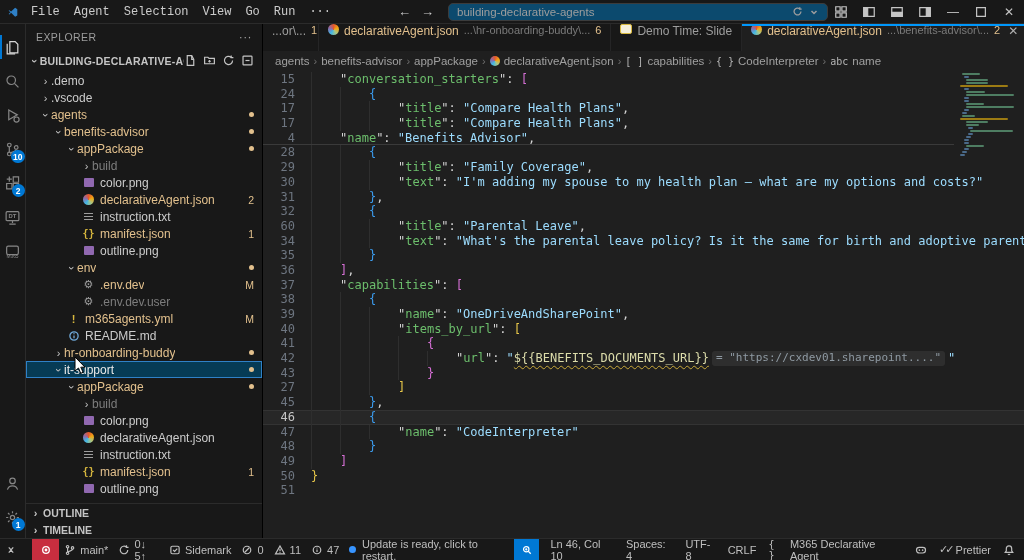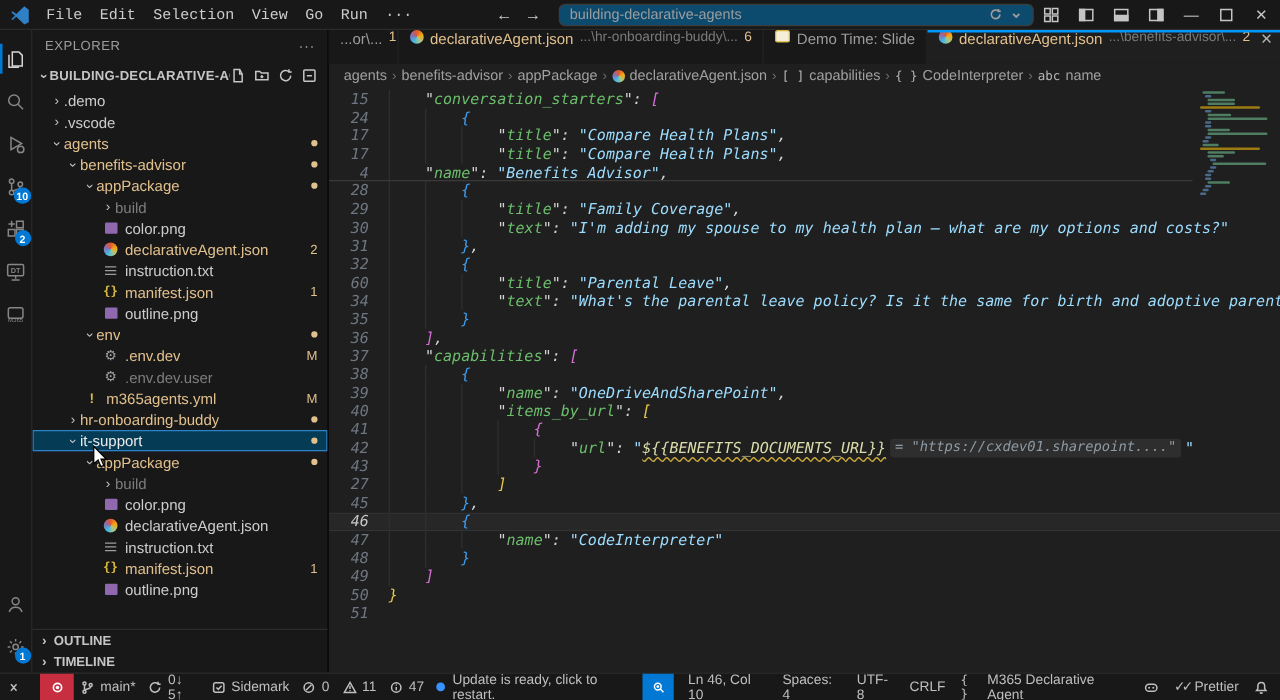--- a/index.html
+++ b/index.html
@@ -87,21 +87,21 @@
   .tab-actions svg { width:14px; height:14px; }
   .breadcrumbs { height:20px; display:flex; align-items:center; gap:4px; padding:0 12px; font-size:11.5px;
     color:#a0a0a0; white-space:nowrap; overflow:hidden; }
   .bc-sep { color:#6e6e6e; font-size:11px; }
   .bc-sym { font-size:10px; color:#b5b5b5; font-family:"DejaVu Sans Mono",monospace; }
   .bc-ico { width:10px; height:10px; border-radius:50%;
     background:conic-gradient(#e4572e,#f3a712,#a8c686,#41b6e6,#8d6cab,#e4572e); }
 
   .code-wrap { flex:1; position:relative; overflow:hidden; font-family:"DejaVu Sans Mono",monospace;
     font-size:12px; line-height:14.7px; }
-  .code { position:absolute; top:1px; left:0; right:70px;font-style:italic; }
+  .code { position:absolute; top:1px; left:0; right:70px; }
   .cline { height:14.7px; display:flex; white-space:pre; }
   .cline.cur { background:#272727; box-shadow:inset 0 1px 0 #333, inset 0 -1px 0 #333; margin-right:-70px; padding-right:70px; }
   .cline.sep { border-bottom:1px solid #3a3a3a; }
   .gut { flex:none; width:48px; text-align:right; padding-right:16px; color:#6e7681; }
   .cur .gut { color:#c6c6c6; }
   .ind { flex:none; width:29px; background:linear-gradient(#2e2e2e,#2e2e2e) no-repeat 0 0 / 1px 100%; }
   .tk-p { color:#d4d4d4; } .tk-k { color:#6cbe6c; } .tk-s { color:#9cdcfe; }
   .tk-by { color:#e8c84a; } .tk-bp { color:#d670d6; } .tk-bb { color:#3c9df0; }
   .tk-env { color:#dcdcaa; text-decoration:underline wavy #c9a93a 1px; text-underline-offset:3px; }
   .tk-inlay { color:#8f9aa3; background:#ffffff12; border-radius:3px; padding:0 4px; margin:0 3px; font-size:11px; }
@@ -128,21 +128,21 @@
 <body>
 
 <div class="window">
 
   <div class="titlebar">
     <svg class="vslogo" viewBox="0 0 16 16">
       <path d="M11.5 1 5 7.2 2.2 5 1 5.8l3 2.7-3 2.7 1.2.8L5 9.3l6.5 6.2 3.5-1.8v-10L11.5 1z" fill="#2f80c6"></path>
     </svg>
     <div class="menubar" id="menubar">
         <div class="menu-item">File</div>
-        <div class="menu-item">Edit</div>
+        <div class="menu-item">Agent</div>
         <div class="menu-item">Selection</div>
         <div class="menu-item">View</div>
         <div class="menu-item">Go</div>
         <div class="menu-item">Run</div>
         <div class="menu-item">···</div>
       </div>
     <div class="nav-arrows">
       <span>←</span>
       <span>→</span>
     </div>
@@ -409,20 +409,31 @@
           </div>
           <div class="trow" style="padding-left: 40px;">
             <span class="t-ico">
               <span class="ico-excl">!</span>
             </span>
             <span class="t-label c-mod">m365agents.yml</span>
             <span class="t-right">
               <span>M</span>
             </span>
           </div>
+          <div class="trow" style="padding-left: 40px;">
+            <span class="t-ico">
+              <svg width="12" height="12" viewBox="0 0 16 16" fill="none" stroke="#6fa8d8" stroke-width="1.3">
+                <circle cx="8" cy="8" r="5.5"></circle>
+                <path d="M8 7.4v3.6"></path>
+                <circle cx="8" cy="5" r=".9" fill="#6fa8d8" stroke="none"></circle>
+              </svg>
+            </span>
+            <span class="t-label c-norm">README.md</span>
+            <span class="t-right"></span>
+          </div>
           <div class="trow" style="padding-left: 27px;">
             <span class="t-arrow">›</span>
             <span class="t-label c-mod">hr-onboarding-buddy</span>
             <span class="t-right">
               <span class="t-dot"></span>
             </span>
           </div>
           <div class="trow sel" style="padding-left: 27px;">
             <span class="t-arrow open">›</span>
             <span class="t-label c-sel">it-support</span>

